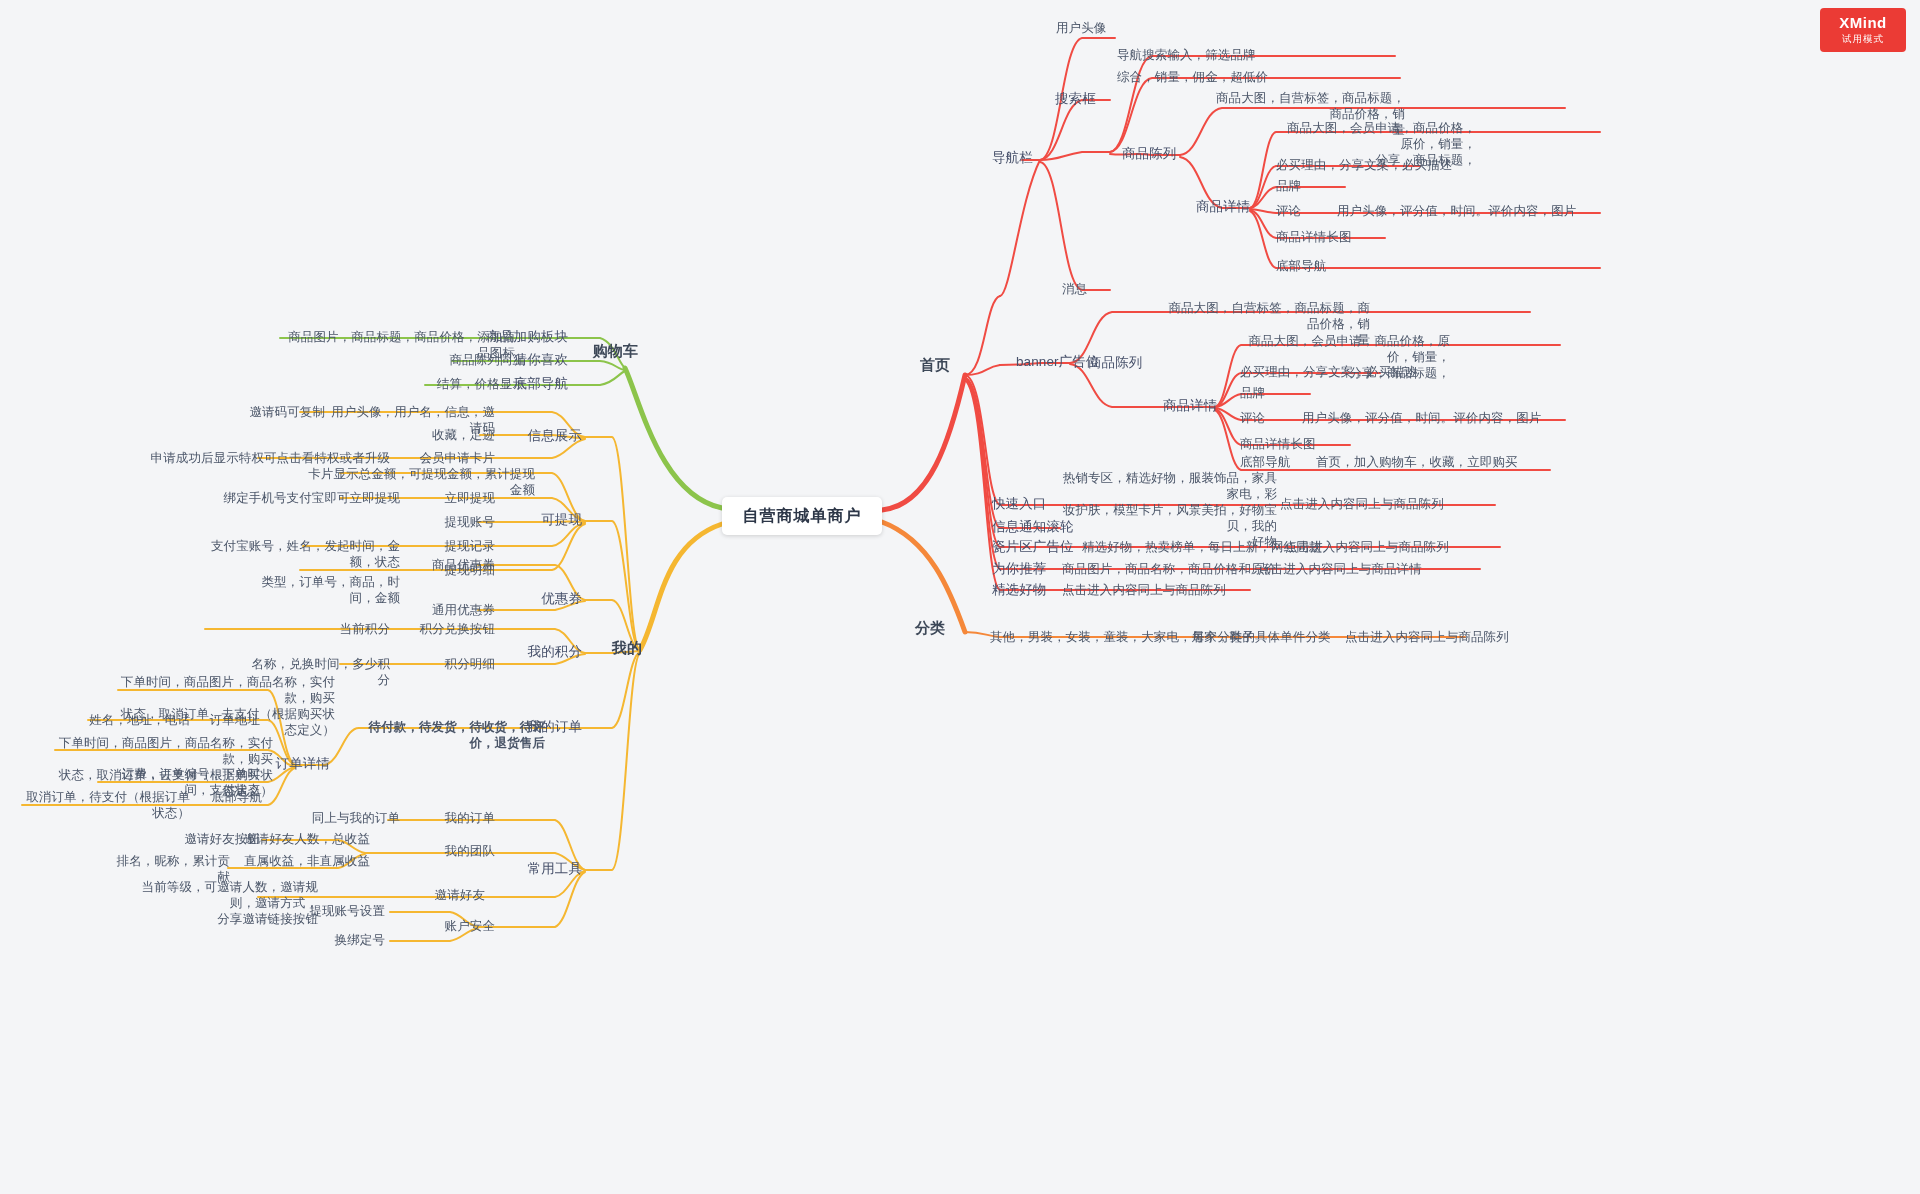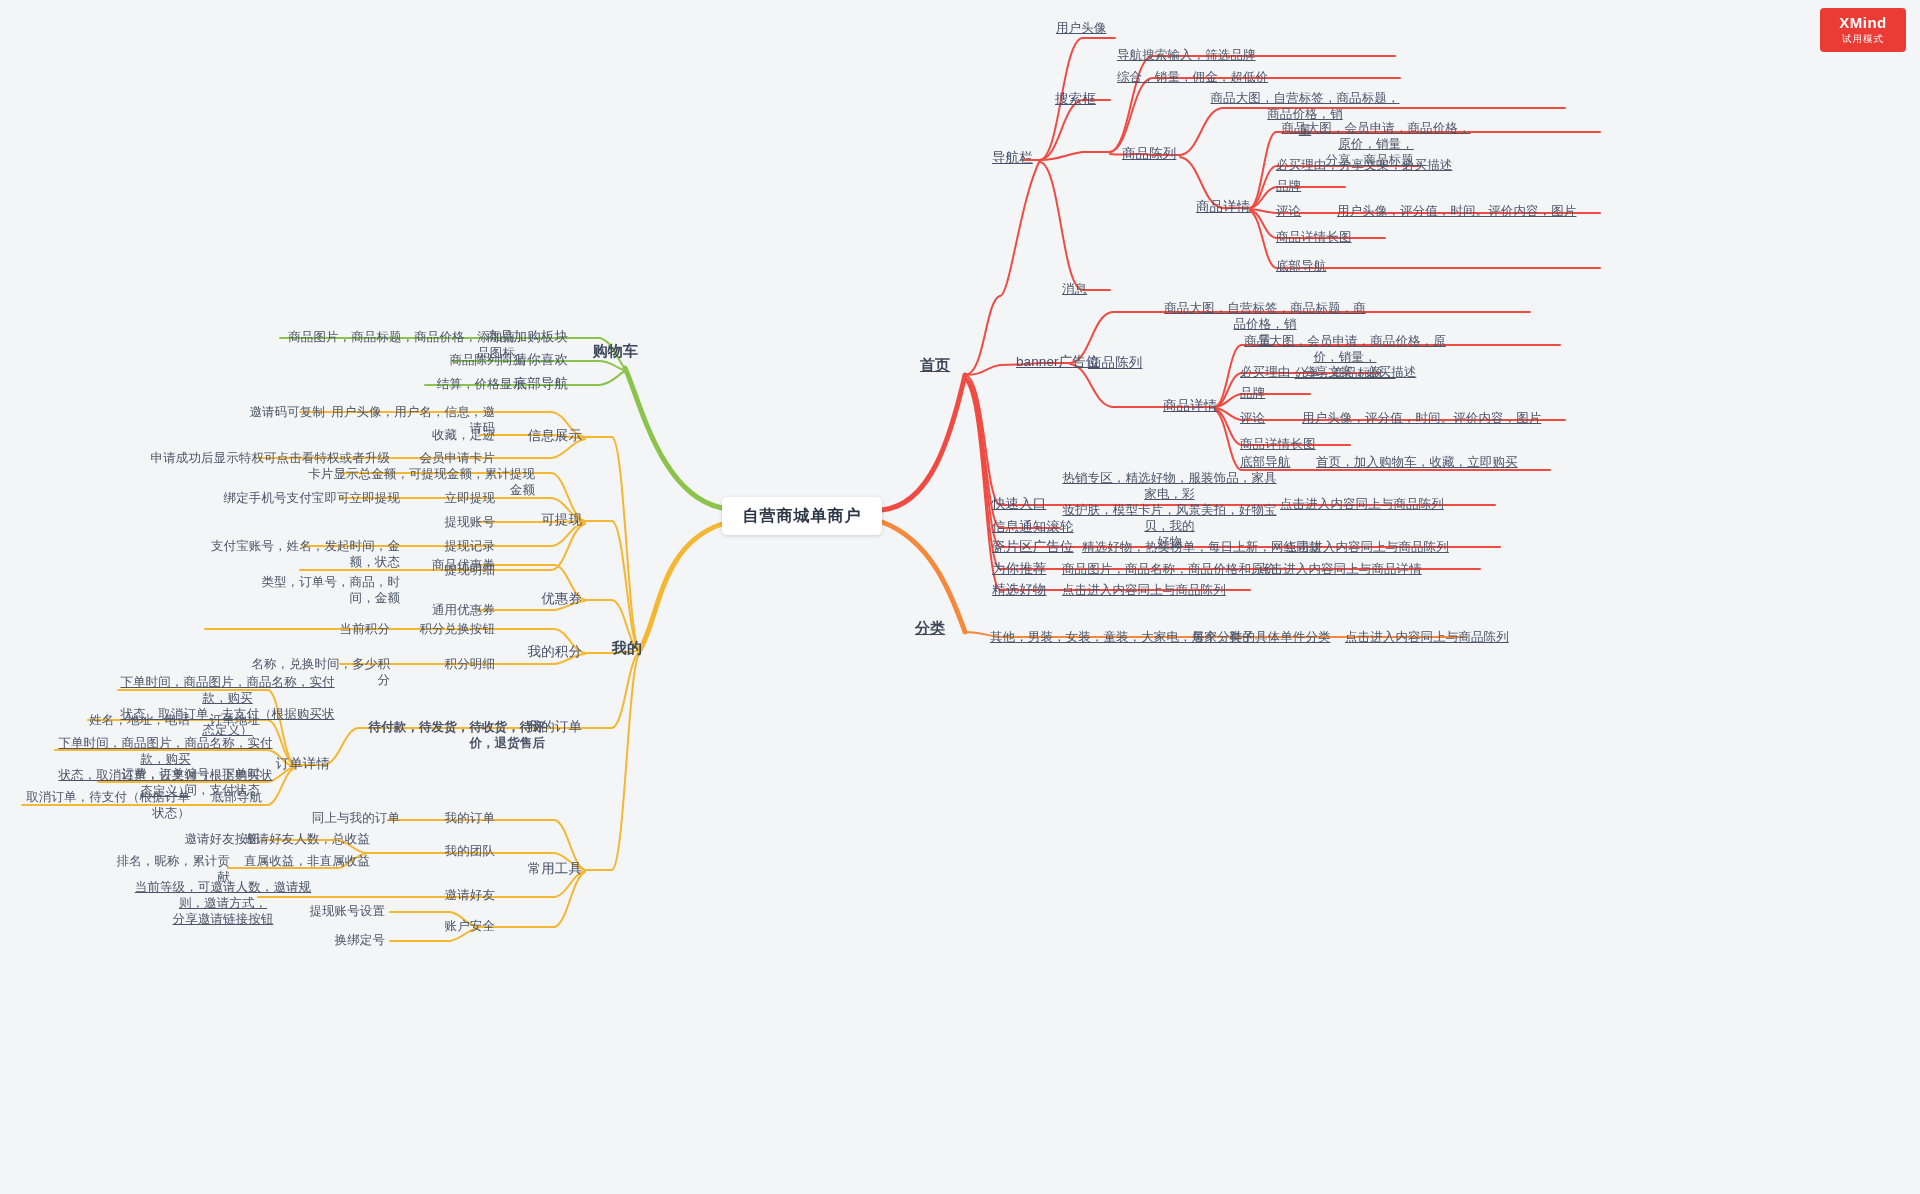--- a/index.html
+++ b/index.html
@@ -22,21 +22,21 @@
   }
   .node {
     position: absolute;
     color: #4a5568;
     font-size: 12.5px;
     line-height: 16px;
     white-space: pre-line;
     letter-spacing: 0.1px;
   }
   .node.r { text-align: right; }
-  .node.l { text-align: center; text-decoration: underline; }
+  .node.l { text-align: right; }
   .node.big {
     font-size: 15px;
     font-weight: bold;
     color: #3d4858;
   }
   .node.mid {
     font-size: 13.5px;
     color: #46506a;
   }
   #root {
@@ -358,20 +358,20 @@
   <div class="node r" style="left:20px; top:789px; width:170px;">取消订单，待支付（根据订单状态）</div>
 
   <div class="node r mid" style="left:500px; top:861px; width:82px;">常用工具</div>
   <div class="node r" style="left:405px; top:810px; width:90px;">我的订单</div>
   <div class="node r" style="left:260px; top:810px; width:140px;">同上与我的订单</div>
   <div class="node r" style="left:405px; top:843px; width:90px;">我的团队</div>
   <div class="node r" style="left:230px; top:831px; width:140px;">邀请好友人数，总收益</div>
   <div class="node r" style="left:140px; top:831px; width:120px;">邀请好友按钮</div>
   <div class="node r" style="left:235px; top:853px; width:135px;">直属收益，非直属收益</div>
   <div class="node r" style="left:110px; top:853px; width:120px;">排名，昵称，累计贡献</div>
-  <div class="node r" style="left:405px; top:887px; width:90px;">邀请好友</div>
+  <div class="node r" style="left:395px; top:887px; width:90px;">邀请好友</div>
   <div class="node l" style="left:128px; top:879px; width:190px;">当前等级，可邀请人数，邀请规则，邀请方式，
 分享邀请链接按钮</div>
   <div class="node r" style="left:405px; top:918px; width:90px;">账户安全</div>
   <div class="node r" style="left:275px; top:903px; width:110px;">提现账号设置</div>
   <div class="node r" style="left:290px; top:932px; width:95px;">换绑定号</div>
 
 </div>
 
 </body></html>

